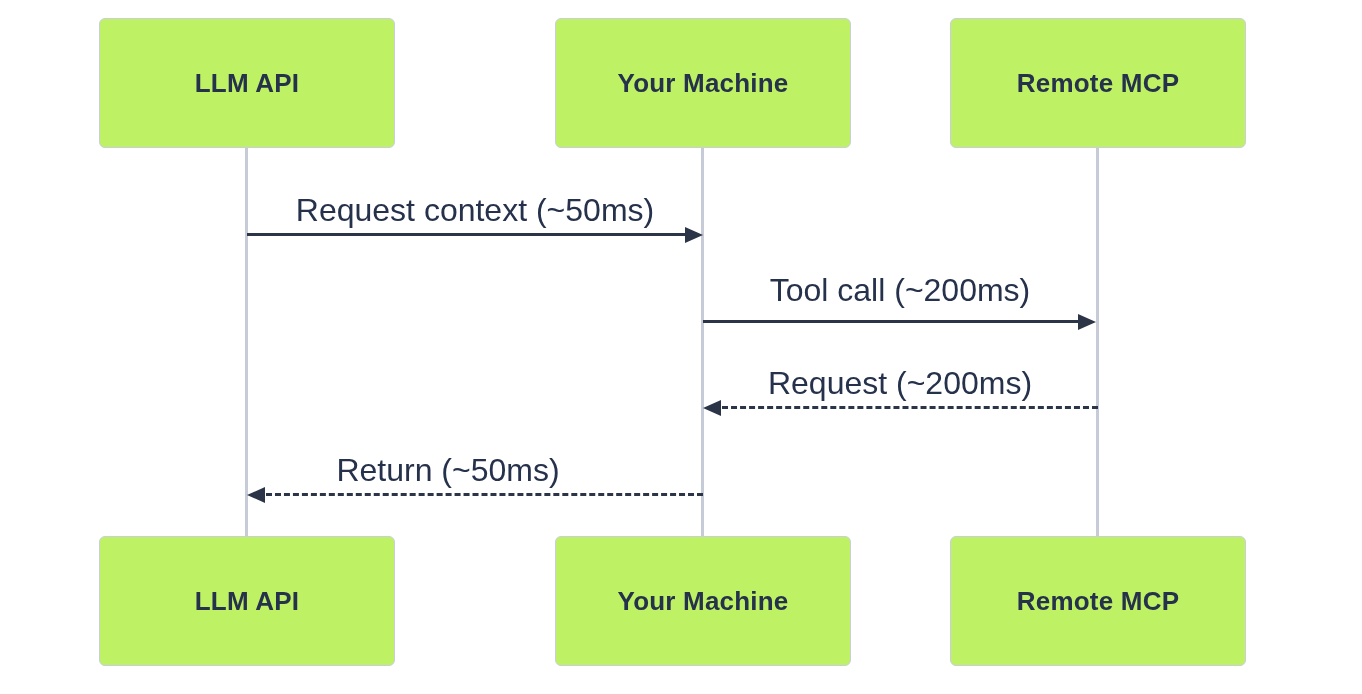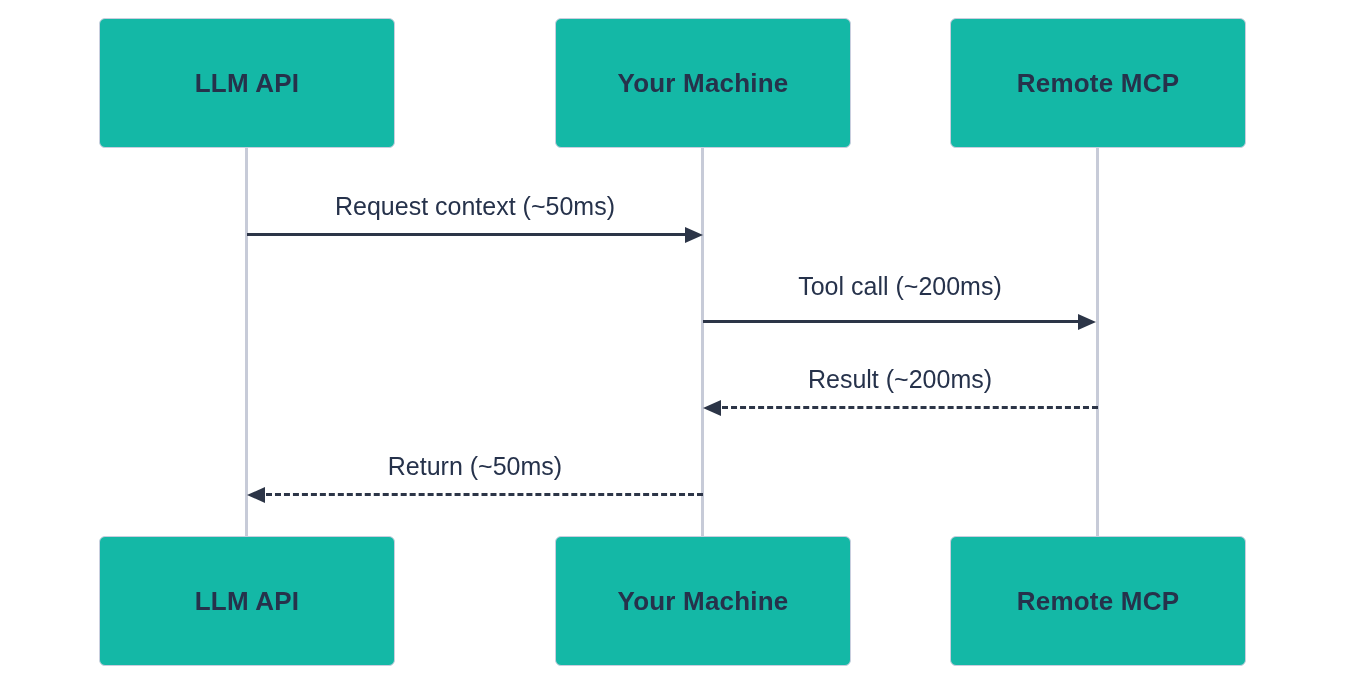--- a/index.html
+++ b/index.html
@@ -14,21 +14,21 @@
     position: relative;
     width: 1362px;
     height: 694px;
     background: #ffffff;
     overflow: hidden;
   }
   .actor-box {
     position: absolute;
     width: 296px;
     height: 130px;
-    background: #14b8a6;
+    background: #bef264;
     border: 1px solid #c9cede;
     border-radius: 6px;
     box-sizing: border-box;
     display: flex;
     align-items: center;
     justify-content: center;
     z-index: 3;
   }
   .actor-label {
     font-size: 26px;
@@ -38,21 +38,21 @@
   }
   .lifeline {
     position: absolute;
     width: 3px;
     background: #c7cbd8;
     z-index: 1;
   }
   .msg-label {
     position: absolute;
     transform: translateX(-50%);
-    font-size: 25px;
+    font-size: 32px;
     color: #26324b;
     white-space: nowrap;
     z-index: 2;
   }
   .msg-line {
     position: absolute;
     height: 0;
     z-index: 2;
   }
   .solid  { border-top: 3px solid #2c3547; }
@@ -98,21 +98,21 @@
   </div>
 
   <div class="msg-label" style="left:475px; top:192px;">Request context (~50ms)</div>
   <div class="msg-line solid" style="left:247px; top:233px; width:440px;"></div>
   <div class="arrowhead head-right" style="left:685px; top:227px;"></div>
 
   <div class="msg-label" style="left:900px; top:272px;">Tool call (~200ms)</div>
   <div class="msg-line solid" style="left:703px; top:320px; width:377px;"></div>
   <div class="arrowhead head-right" style="left:1078px; top:314px;"></div>
 
-  <div class="msg-label" style="left:900px; top:365px;">Result (~200ms)</div>
+  <div class="msg-label" style="left:900px; top:365px;">Request (~200ms)</div>
   <div class="msg-line dashed" style="left:722px; top:406px; width:376px;"></div>
   <div class="arrowhead head-left" style="left:703px; top:400px;"></div>
 
-  <div class="msg-label" style="left:475px; top:452px;">Return (~50ms)</div>
+  <div class="msg-label" style="left:448px; top:452px;">Return (~50ms)</div>
   <div class="msg-line dashed" style="left:266px; top:493px; width:437px;"></div>
   <div class="arrowhead head-left" style="left:247px; top:487px;"></div>
 
 </div>
 
 </body></html>

